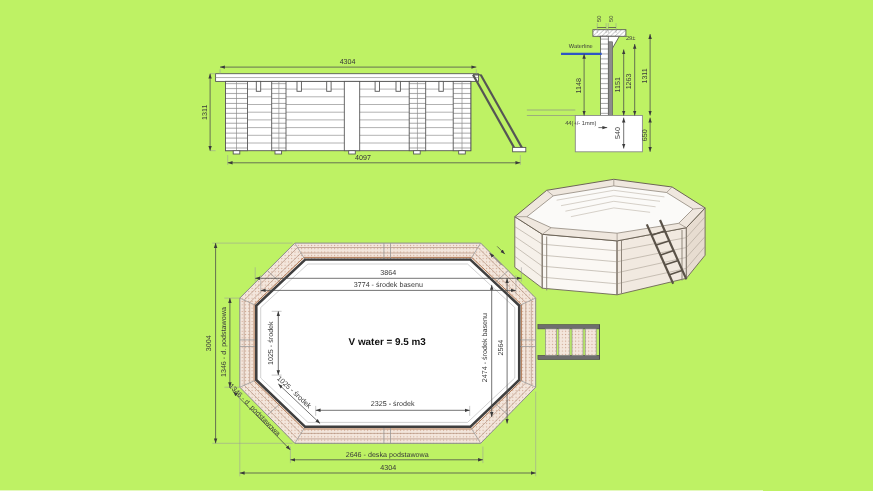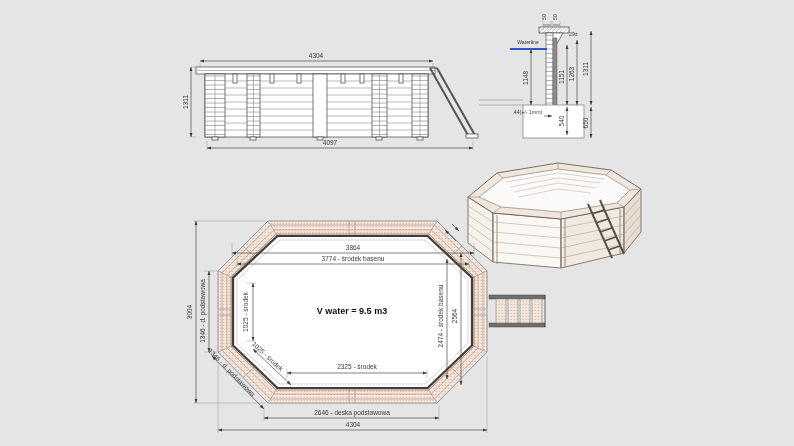--- a/index.html
+++ b/index.html
@@ -1,16 +1,16 @@
 <!DOCTYPE html>
 <html><head>
 <meta charset="utf-8">
 <style>
   html,body{margin:0;padding:0;background:#ffffff;}
-  .canvas{position:relative;width:794px;height:446px;background:#e5e5e5;overflow:hidden;}
+  .canvas{position:relative;width:794px;height:446px;background:#bef264;overflow:hidden;}
   svg{display:block;}
   text{font-family:"Liberation Sans", sans-serif; fill:#3a3a3a;}
   .dim{font-size:6.5px;}
   .dim-sm{font-size:5.2px;}
   .vol{font-size:9px;font-weight:bold;fill:#111;}
   .thin{stroke:#8a8a8a;stroke-width:0.6;fill:none;}
   .ext{stroke:#9a9a9a;stroke-width:0.5;fill:none;}
   .dimline{stroke:#4a4a4a;stroke-width:0.7;fill:none;}
   .draw-f{stroke:#555;stroke-width:0.8;fill:#ffffff;}
 </style>

